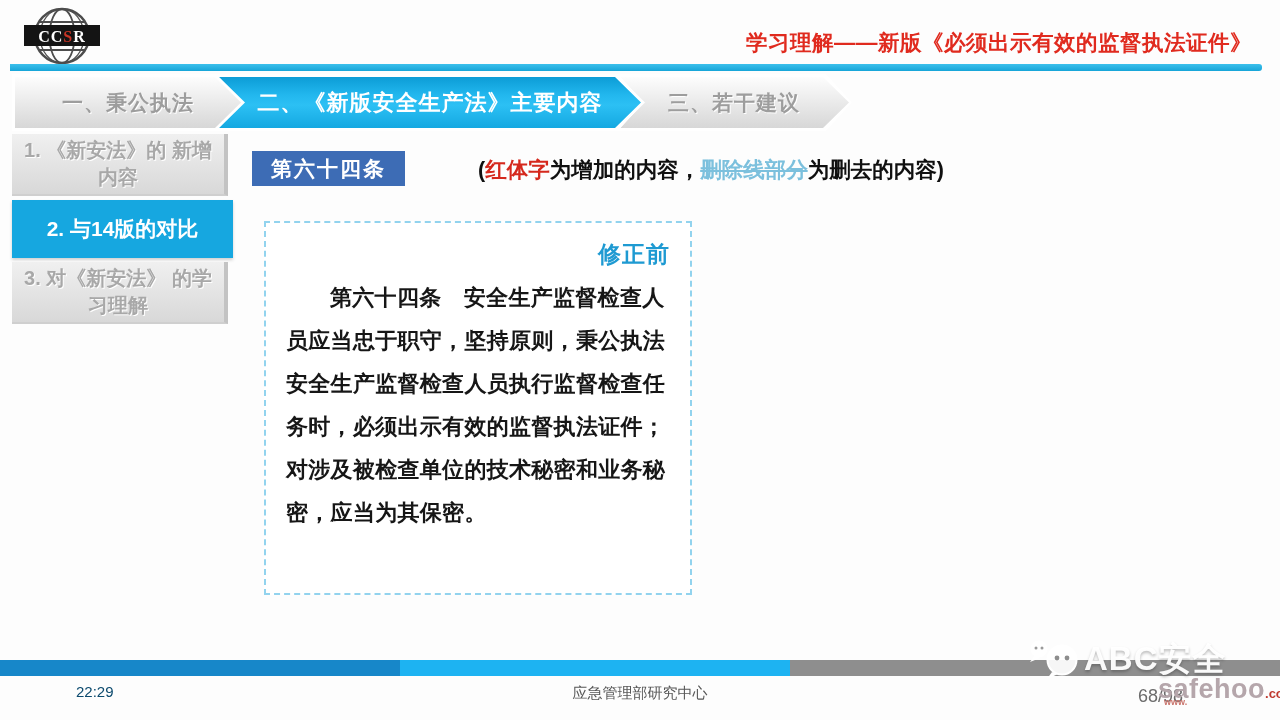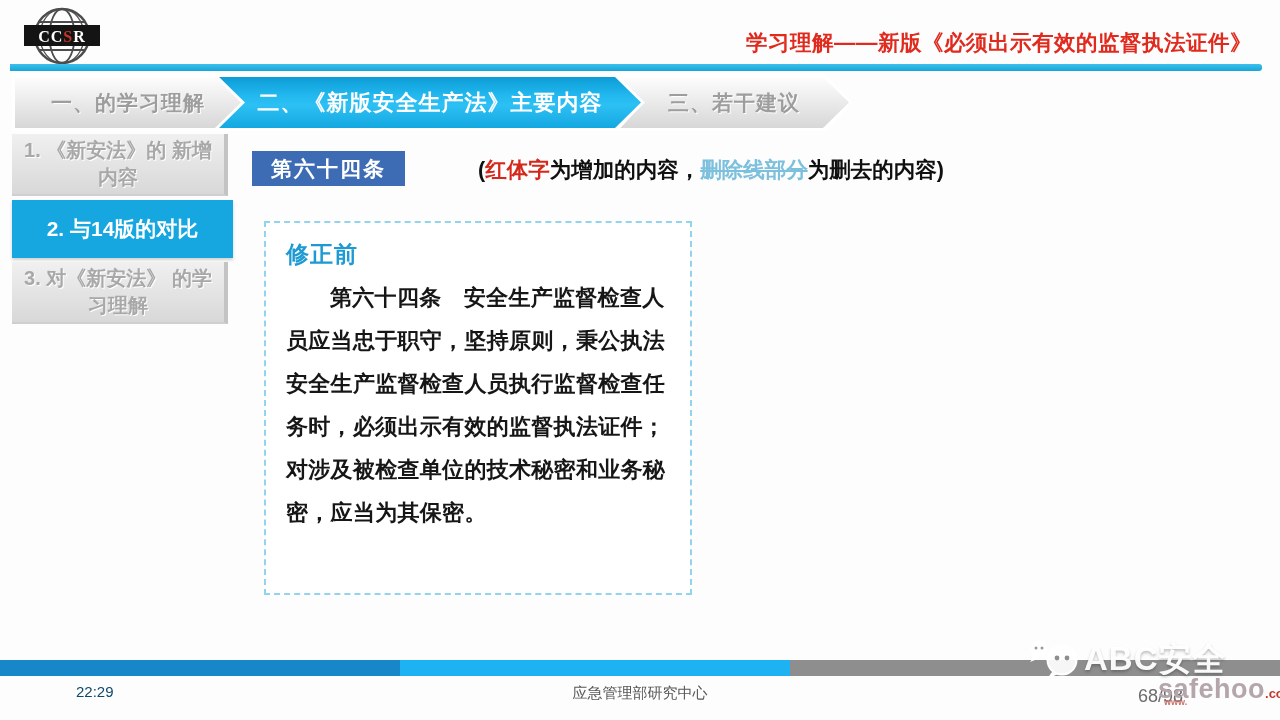--- a/index.html
+++ b/index.html
@@ -72,21 +72,21 @@
   .legend .lg-red { color:#d5281c; }
   .legend .lg-strike { color:#7cc0dd; text-decoration:line-through; }
 
   .box {
     top:221px; height:374px; border:2px dashed #92d3ee; background:#fff;
     box-sizing:border-box; padding:10px 20px 0;
   }
   .box-left { left:264px; width:428px; }
   .box-right { left:738px; width:452px; }
   .box-title {
-    margin:6px 0 6px; text-align:left; color:#1e9ad2; font-size:23px; font-weight:bold;
+    margin:6px 0 6px; text-align:right; color:#1e9ad2; font-size:23px; font-weight:bold;
     letter-spacing:1px;
   }
   .box p {
     margin:0; text-indent:2em; font-size:22px; line-height:43px; color:#161616;
     font-weight:600; letter-spacing:.3px;
   }
   .hl { color:#d4281e; font-weight:800; }
 
   
   .bar { top:660px; height:16px; }
@@ -126,21 +126,21 @@
       </text>
     </svg>
   </div>
 
   <div class="abs title">学习理解——新版《必须出示有效的监督执法证件》</div>
 
   <div class="abs strip"></div>
 
   <div class="abs tab tab-gray shape-first" style="left:12px; width:232px; z-index:1;">
     <div class="shell shape-first"></div>
-    <div class="fill shape-first">一、的学习理解</div>
+    <div class="fill shape-first">一、秉公执法</div>
   </div>
   <div class="abs tab tab-active shape-mid" style="left:216px; width:428px;">
     <div class="shell shape-mid"></div>
     <div class="fill shape-mid">二、《新版安全生产法》主要内容</div>
   </div>
   <div class="abs tab tab-gray shape-mid" style="left:616px; width:236px; z-index:1;">
     <div class="shell shape-mid"></div>
     <div class="fill shape-mid">三、若干建议</div>
   </div>
 

